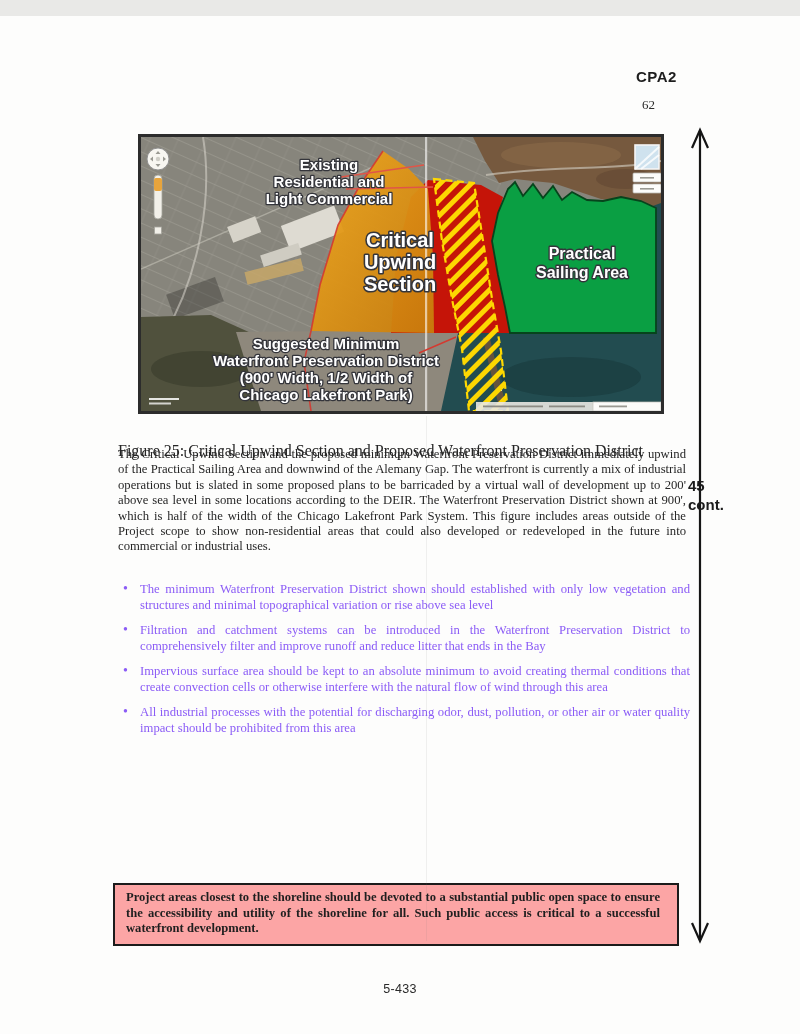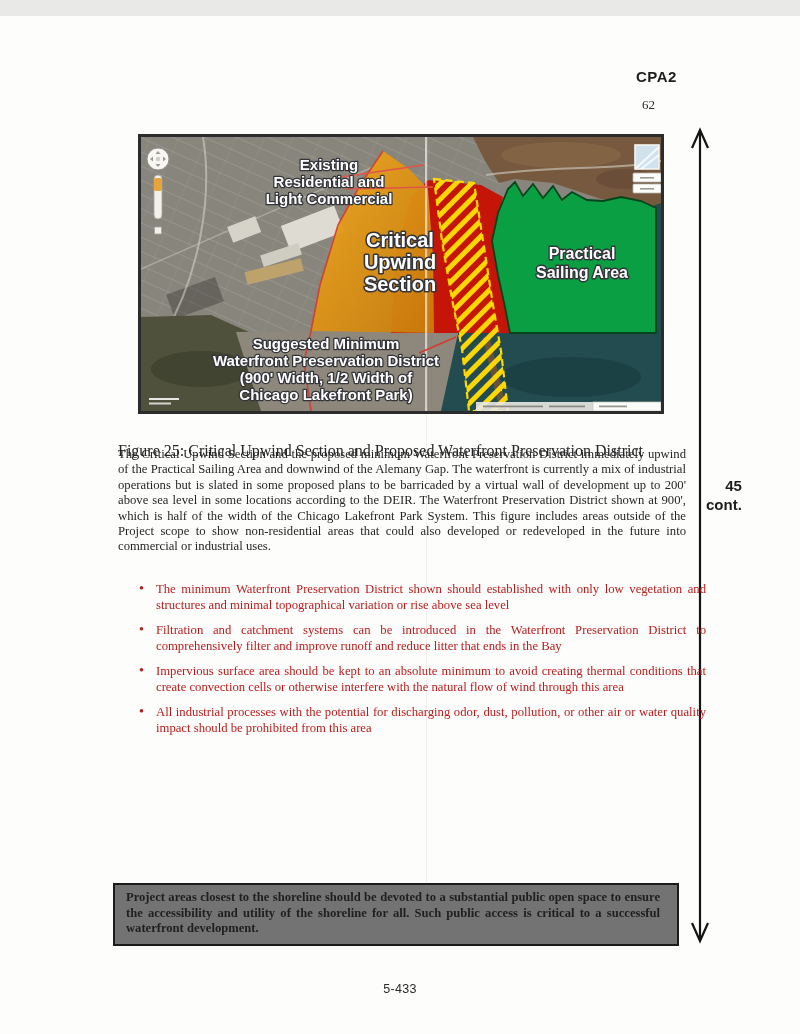--- a/index.html
+++ b/index.html
@@ -14,32 +14,32 @@
     font-weight:bold;font-size:15px;letter-spacing:.5px;color:#1d1d1d;}
   .running-title{left:112px;top:80px;font-style:italic;font-size:13px;letter-spacing:.2px;color:#2b2b2b;}
   .page-num{left:642px;top:81px;font-size:13px;color:#2b2b2b;}
   
   .map-frame{left:138px;top:118px;width:520px;height:274px;border:3px solid #2c2c2c;
     box-shadow:inset 0 0 0 2px rgba(250,250,245,.85);background:#d946ef;}
   .caption{left:118px;top:426px;width:568px;text-align:left;font-size:16px;color:#262626;}
   .para{left:118px;top:431px;width:568px;font-size:12.7px;line-height:15.4px;
     text-align:justify;color:#262626;}
   
-  .margin-note{left:706px;top:460px;font-family:"Liberation Sans","DejaVu Sans",sans-serif;
-    font-weight:bold;font-size:15px;line-height:19px;color:#1c1c1c;text-align:right;}
+  .margin-note{left:688px;top:460px;font-family:"Liberation Sans","DejaVu Sans",sans-serif;
+    font-weight:bold;font-size:15px;line-height:19px;color:#1c1c1c;}
   .arrow-svg{left:688px;top:106px;}
   
-  .bullets{left:134px;top:566px;width:572px;list-style:none;margin:0;padding:0;
-    font-size:12.7px;line-height:15.5px;text-align:justify;color:#b91c1c;}
+  .bullets{left:118px;top:566px;width:572px;list-style:none;margin:0;padding:0;
+    font-size:12.7px;line-height:15.5px;text-align:justify;color:#8b5cf6;}
   .bullets li{position:relative;padding-left:22px;margin-bottom:10px;}
   .bullets li::before{content:"\2022";position:absolute;left:5px;top:-1px;font-size:14px;}
   
   .callout{left:113px;top:867px;width:566px;box-sizing:border-box;border:2px solid #1b1b1b;
     padding:5px 17px 7px 11px;font-weight:bold;font-size:12.6px;line-height:15.5px;
-    text-align:justify;color:#1f1f1f;background:#737373;}
+    text-align:justify;color:#1f1f1f;background:#fca5a5;}
   
   .footer{left:0;top:966px;width:800px;text-align:center;
     font-family:"Liberation Sans","DejaVu Sans",sans-serif;font-size:12.5px;
     letter-spacing:.3px;color:#2a2a2a;}
   .fold-line{left:426px;top:400px;width:1px;height:525px;background:rgba(120,120,120,.10);}
   
   .mlabel{fill:#ffffff;stroke:#34353b;paint-order:stroke;stroke-linejoin:round;
     font-family:"Liberation Sans","DejaVu Sans",sans-serif;font-weight:bold;text-anchor:middle;}
   .ml15{font-size:15px;stroke-width:2.6px;}
   .ml20{font-size:20px;stroke-width:3.2px;}

